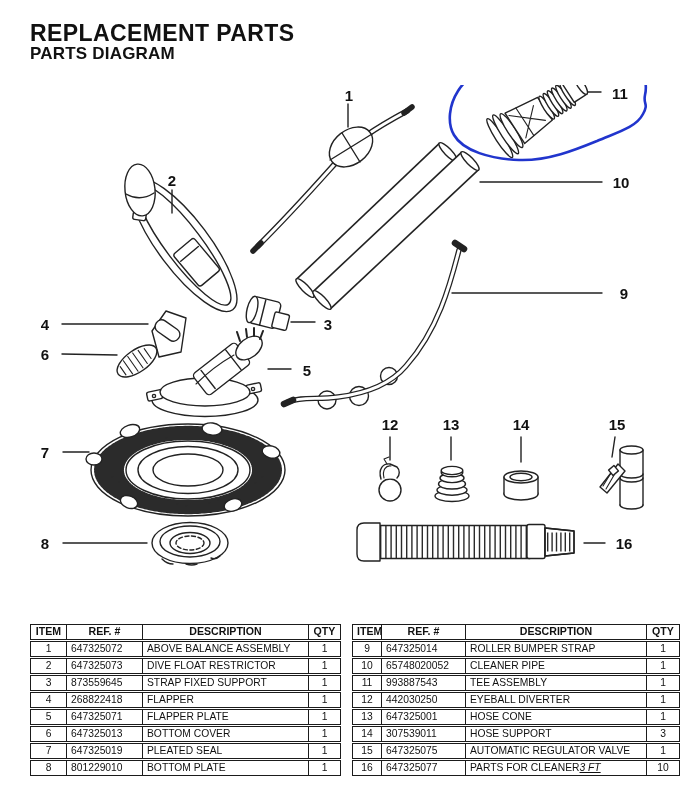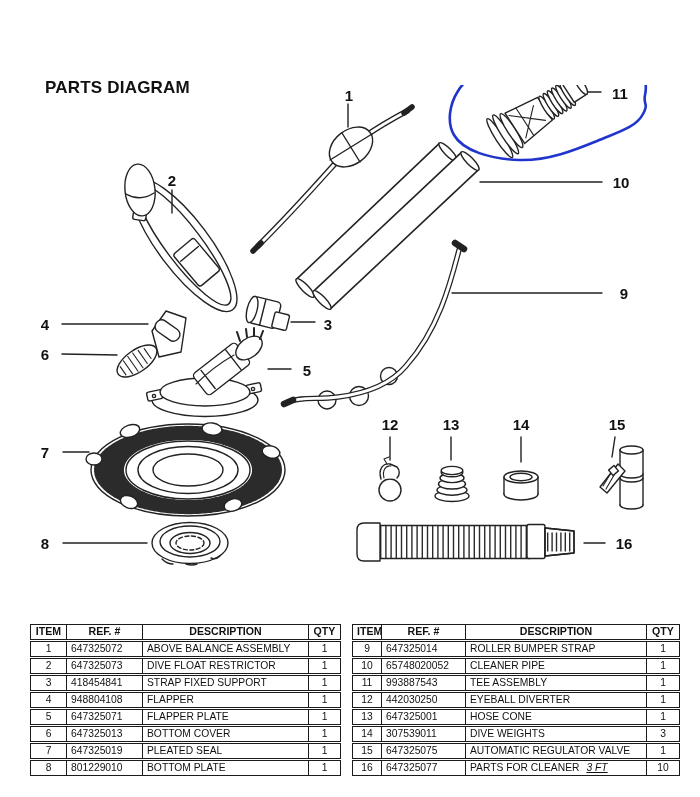--- a/index.html
+++ b/index.html
@@ -1,38 +1,39 @@
 <!DOCTYPE html>
 <html><head>
 <meta charset="utf-8">
 <style>
   html,body{margin:0;padding:0;background:#fff;}
   .page{position:relative;width:700px;height:797px;background:#fff;overflow:hidden;
         font-family:"Liberation Sans",sans-serif;color:#111;}
   .title{position:absolute;left:30px;top:20px;font-size:23px;font-weight:800;letter-spacing:.4px;}
-  .subtitle{position:absolute;left:30px;top:78px;font-size:17px;font-weight:800;letter-spacing:.2px;margin-left:15px;}
+  .subtitle{position:absolute;left:30px;top:44px;font-size:17px;font-weight:800;letter-spacing:.2px;}
   svg.diagram{position:absolute;left:0;top:85px;}
   .callout{position:absolute;transform:translate(-50%,-50%);font-weight:bold;font-size:15px;color:#111;
            line-height:1;white-space:nowrap;}
   table.parts{position:absolute;top:623px;border-collapse:separate;border-spacing:0 1.5px;
               table-layout:fixed;font-size:10.3px;}
   #table-left{left:30px;width:311px;}
   #table-right{left:352px;width:328px;}
   .parts th,.parts td{border:1.5px solid #1b1b1b;padding:1px 4px;height:12px;line-height:11.5px;
               overflow:hidden;white-space:nowrap;background:#fff;}
   .parts th{font-size:10.6px;font-weight:bold;text-align:center;}
   .parts th+th,.parts td+td{border-left:none;}
   .parts .c{text-align:center;margin-top:40px;}
-  .note{font-style:italic;margin-left:7px;text-decoration:underline;}
+  .note{font-style:italic;text-decoration:underline;}
 </style>
 </head>
 <body>
 
 <div class="page">
 
+  <div class="title">REPLACEMENT PARTS</div>
   <div class="subtitle">PARTS DIAGRAM</div>
 
   <svg class="diagram" width="700" height="530" viewBox="0 85 700 530" fill="none" stroke="#222" stroke-width="1.4" stroke-linecap="round" stroke-linejoin="round">
 
     <path stroke-width="1.4" d="
       M348,104 L348,127 M172,190 L172,213 M291,322 L315,322 M62,324 L148,324
       M268,369 L291,369 M62,354 L117,355 M63,452 L89,452 M63,543 L147,543
       M452,293 L602,293 M480,182 L602,182 M551,92 L601,92
       M390,437 L390,460 M451,437 L451,460 M521,437 L521,462 M615,437 L612,457
       M584,543 L605,543"></path>
@@ -264,27 +265,27 @@
           <td class="c">1</td>
         </tr>
         <tr>
           <td class="c">2</td>
           <td>647325073</td>
           <td><span>DIVE FLOAT RESTRICTOR</span></td>
           <td class="c">1</td>
         </tr>
         <tr>
           <td class="c">3</td>
-          <td>418454841</td>
+          <td>873559645</td>
           <td><span>STRAP FIXED SUPPORT</span></td>
           <td class="c">1</td>
         </tr>
         <tr>
           <td class="c">4</td>
-          <td>948804108</td>
+          <td>268822418</td>
           <td><span>FLAPPER</span></td>
           <td class="c">1</td>
         </tr>
         <tr>
           <td class="c">5</td>
           <td>647325071</td>
           <td><span>FLAPPER PLATE</span></td>
           <td class="c">1</td>
         </tr>
         <tr>
@@ -350,21 +351,21 @@
         </tr>
         <tr>
           <td class="c">13</td>
           <td>647325001</td>
           <td><span>HOSE CONE</span></td>
           <td class="c">1</td>
         </tr>
         <tr>
           <td class="c">14</td>
           <td>307539011</td>
-          <td><span>DIVE WEIGHTS</span></td>
+          <td><span>HOSE SUPPORT</span></td>
           <td class="c">3</td>
         </tr>
         <tr>
           <td class="c">15</td>
           <td>647325075</td>
           <td><span>AUTOMATIC REGULATOR VALVE</span></td>
           <td class="c">1</td>
         </tr>
         <tr>
           <td class="c">16</td>

